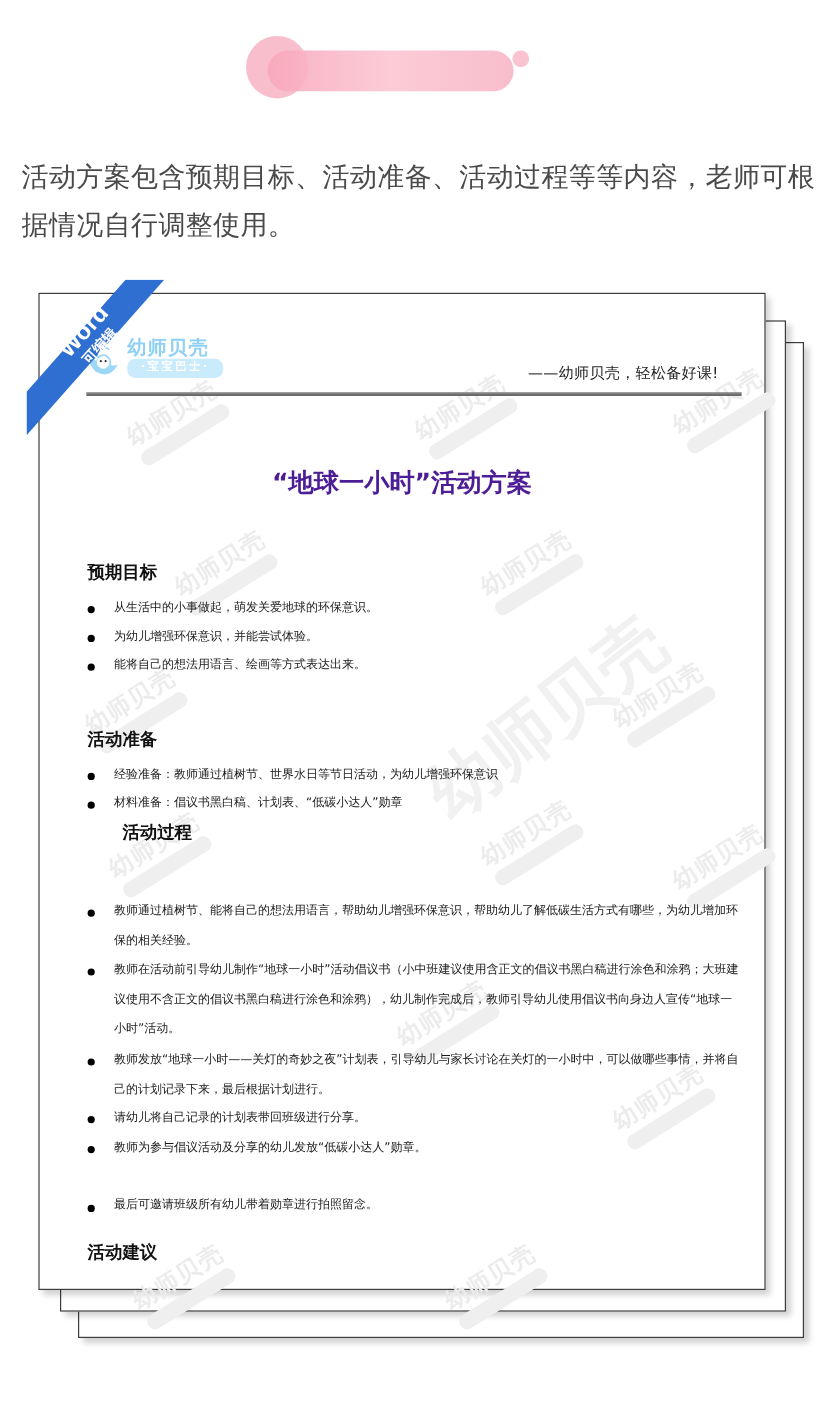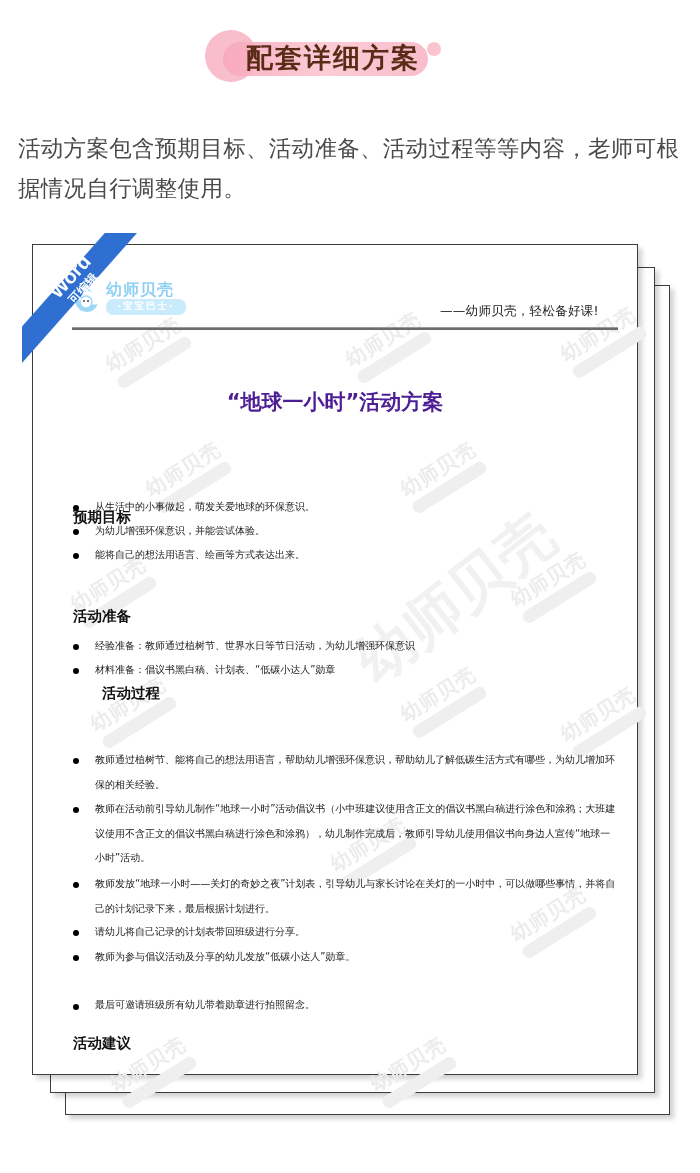--- a/index.html
+++ b/index.html
@@ -50,21 +50,20 @@
     .item .bullet { position: absolute; left: 0; top: 10px; width: 6px; height: 6px; border-radius: 50%; background: #000; }
     .item .txt { display: block; padding-left: 22px; }
   </style>
 </head>
 <body>
 
 <div class="header-badge">
   <div class="circle-big"></div>
   <div class="bar"></div>
   <div class="circle-small"></div>
-  <div class="title">配套详细方案</div>
 </div>
 
 <div class="intro">活动方案包含预期目标、活动准备、活动过程等等内容，老师可根据情况自行调整使用。</div>
 
 <div class="page page-back2"></div>
 <div class="page page-back1"></div>
 <div class="page page-front"></div>
 
 <div class="word-ribbon">
   <div class="shape"></div>
@@ -100,21 +99,21 @@
 <div class="wm" style="left:400px; top:680px;"><b>幼师贝壳</b><span>&nbsp;</span></div>
 <div class="wm" style="left:560px; top:700px;"><b>幼师贝壳</b><span>&nbsp;</span></div>
 <div class="wm" style="left:330px; top:830px;"><b>幼师贝壳</b><span>&nbsp;</span></div>
 <div class="wm" style="left:510px; top:900px;"><b>幼师贝壳</b><span>&nbsp;</span></div>
 <div class="wm" style="left:110px; top:1050px;"><b>幼师贝壳</b><span>&nbsp;</span></div>
 <div class="wm" style="left:370px; top:1050px;"><b>幼师贝壳</b><span>&nbsp;</span></div>
 <div class="wm-big">幼师贝壳</div>
 
 <div class="doc-title">“地球一小时”活动方案</div>
 
-<div class="section-h" style="top:468px;margin-top:40px;">预期目标</div>
+<div class="section-h" style="top:468px;">预期目标</div>
 <div class="item" style="top:495px;">
     <i class="bullet"></i>
     <span class="txt">从生活中的小事做起，萌发关爱地球的环保意识。</span>
   </div>
 <div class="item" style="top:519px;">
     <i class="bullet"></i>
     <span class="txt">为幼儿增强环保意识，并能尝试体验。</span>
   </div>
 <div class="item" style="top:543px;">
     <i class="bullet"></i>

